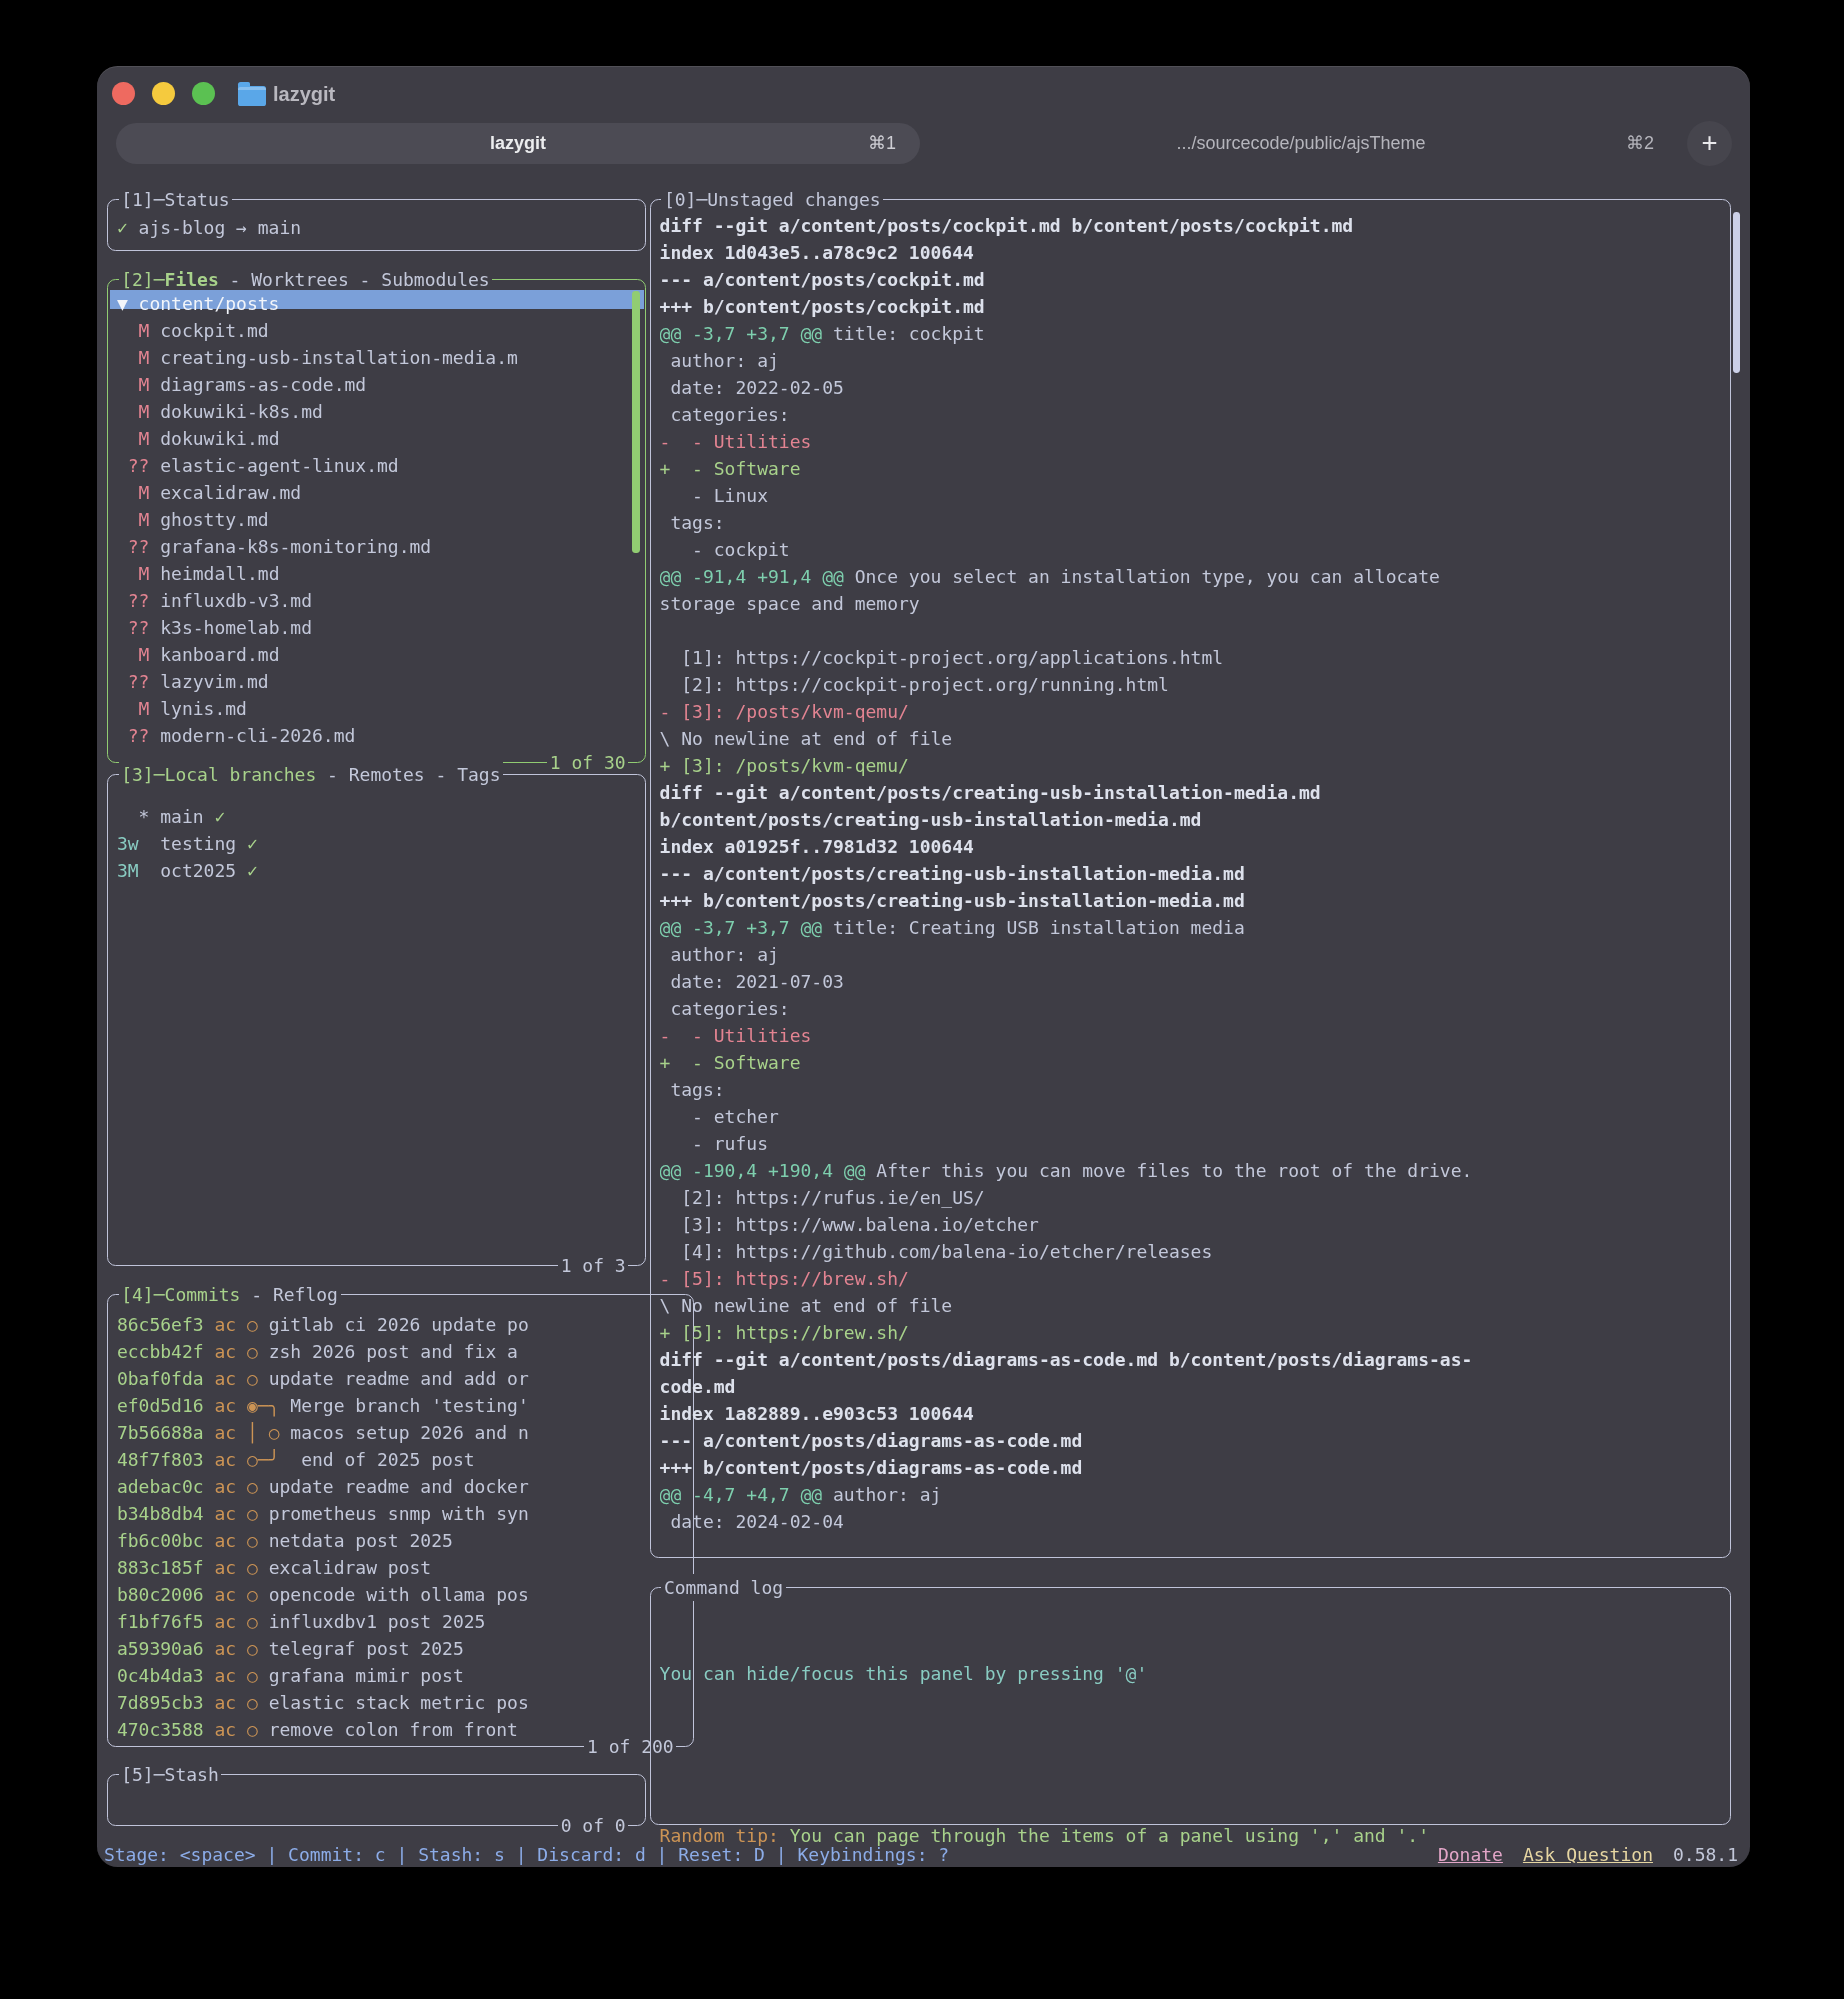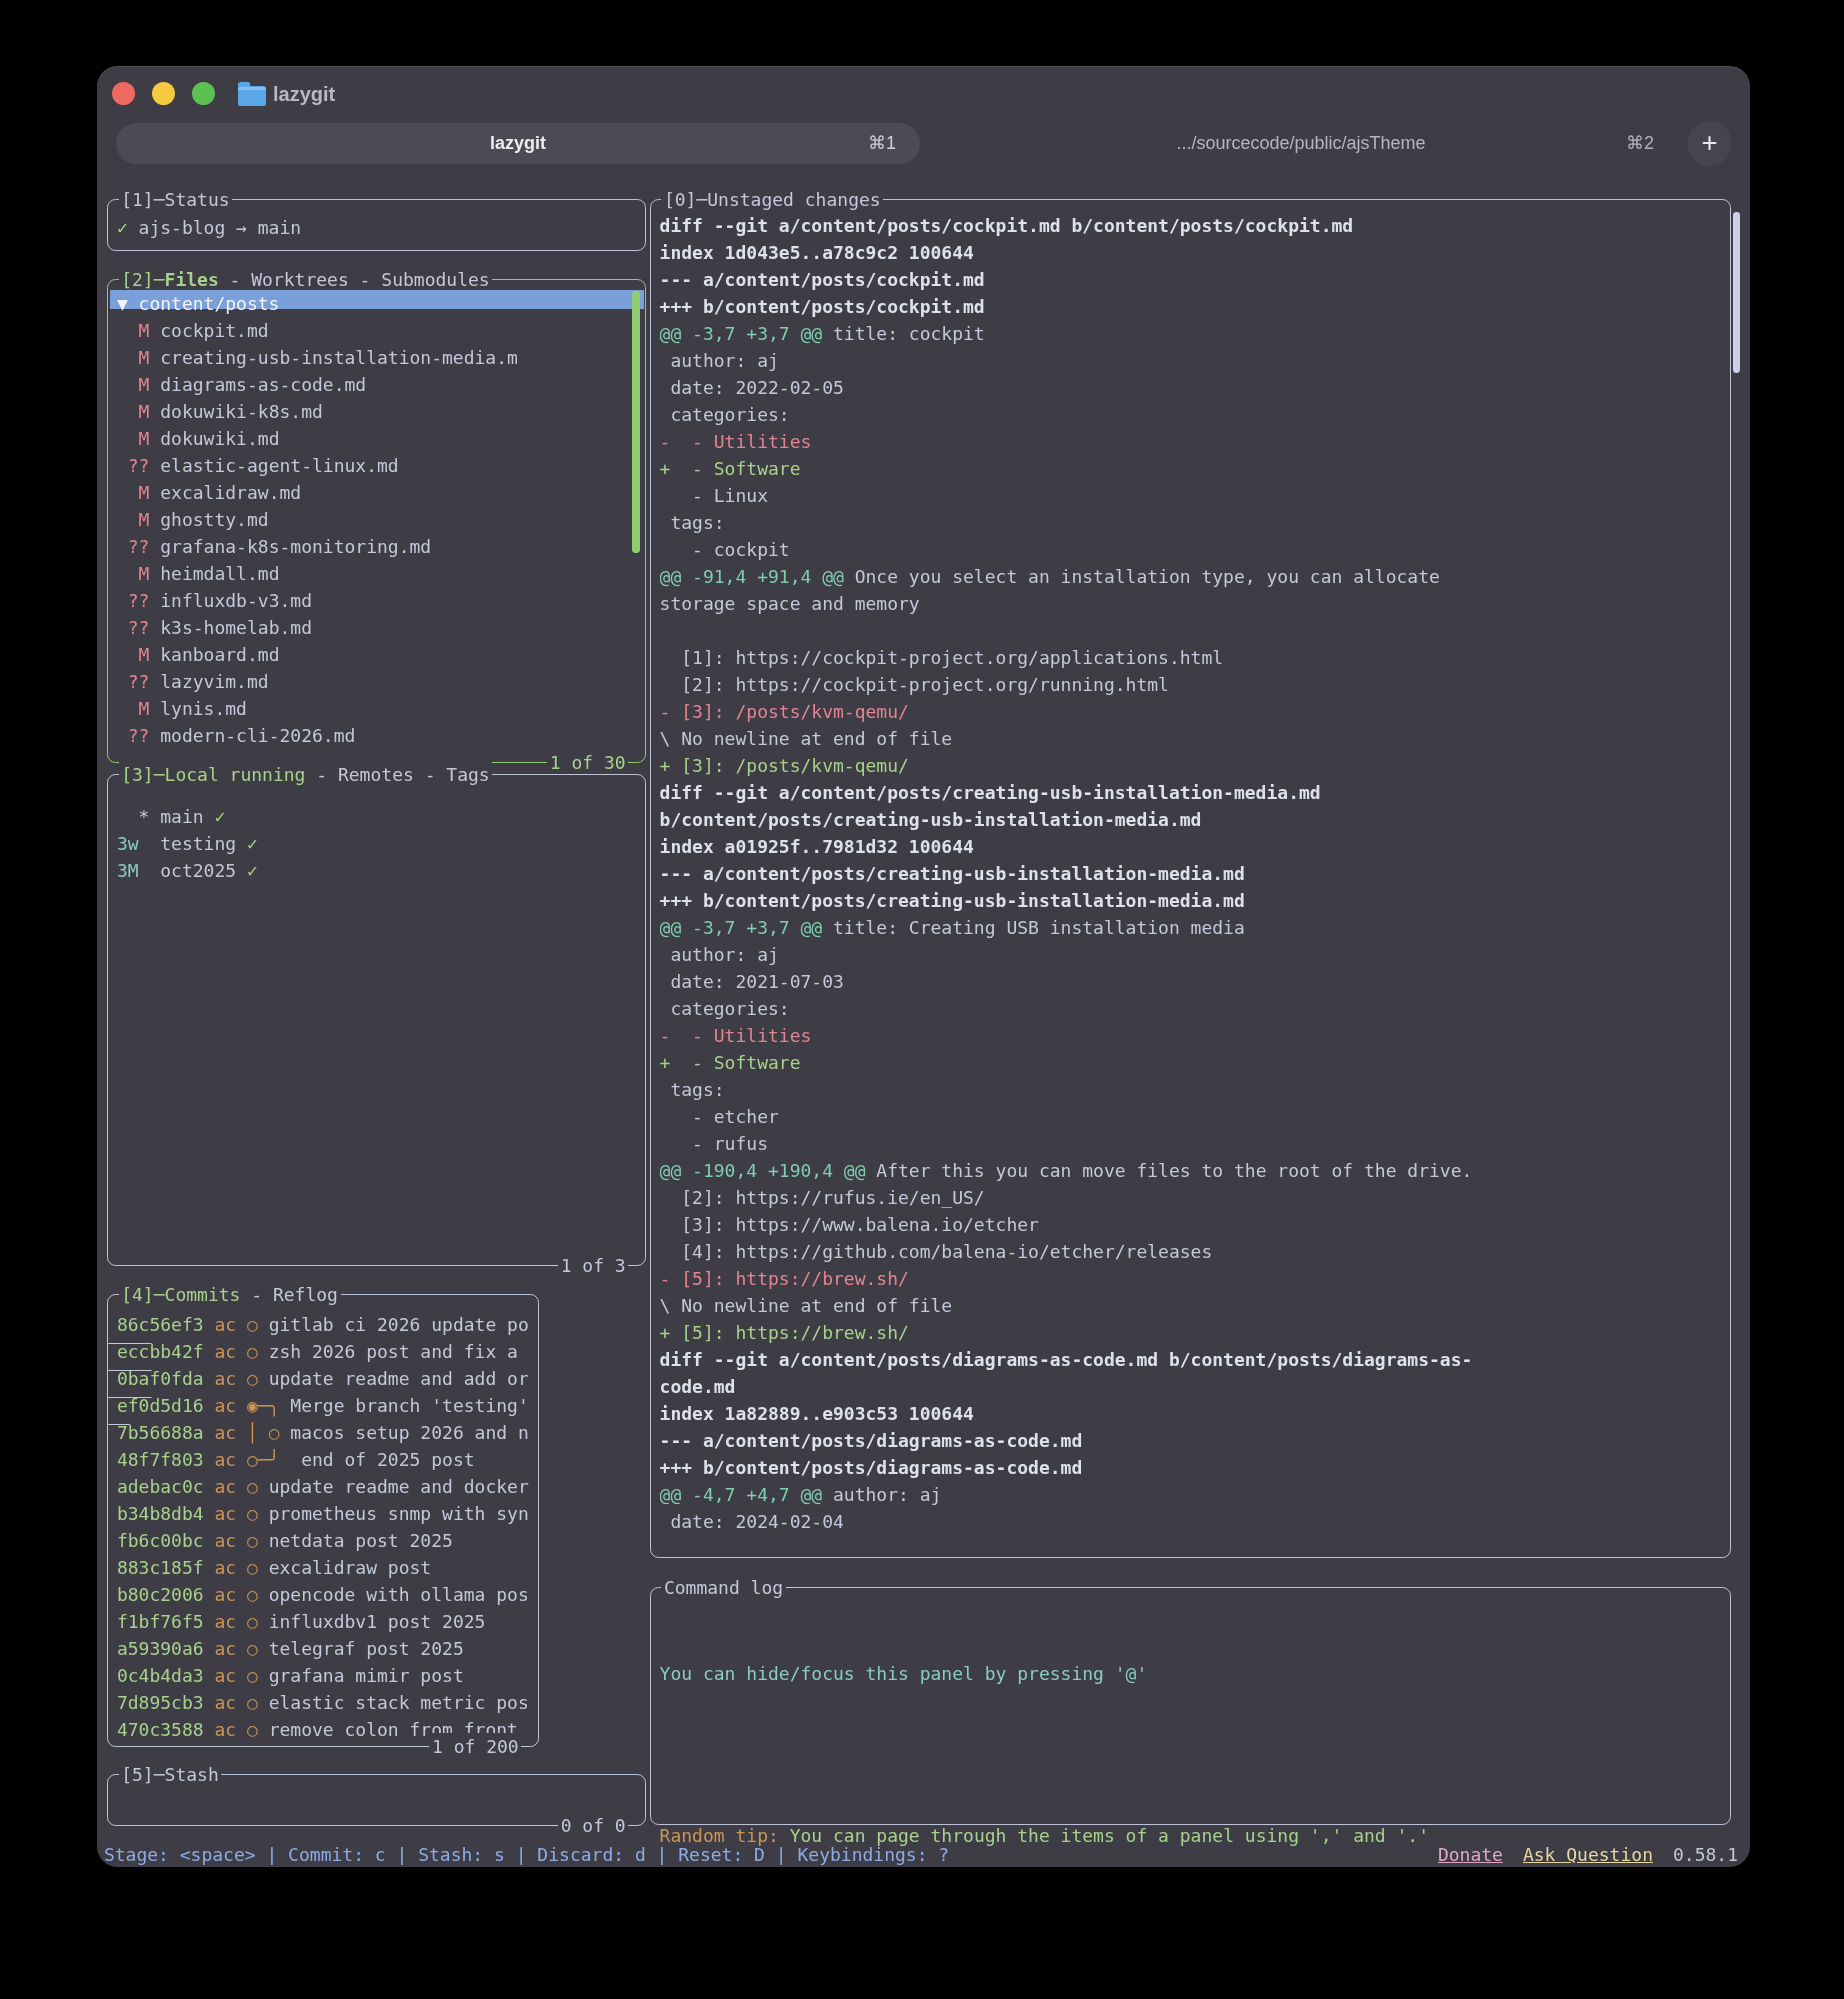--- a/index.html
+++ b/index.html
@@ -57,21 +57,21 @@
   .row{height:27px;overflow:hidden;white-space:pre;}
   .c-green{color:var(--green);} .c-red{color:var(--red);} .c-orange{color:var(--orange);}
   .c-cyan{color:var(--cyan);} .c-mint{color:var(--mint);} .c-blue{color:var(--blue);}
   .c-pink{color:var(--pink);} .c-yellow{color:var(--yellow);}
   .c-bold{color:var(--boldc);font-weight:bold;}
   .bold{font-weight:bold;}
   .u{text-decoration:underline;}
   #p-status{left:10.3px;top:133px;width:539px;height:52px;}
   #p-files{left:10.3px;top:213px;width:539px;height:484px;border-color:var(--greenborder);}
   #p-branches{left:10.3px;top:708px;width:539px;height:492px;}
-  #p-commits{left:10.3px;top:1228px;width:432px;height:453px;text-decoration:underline;}
+  #p-commits{left:10.3px;top:1228px;width:587px;height:453px;}
   #p-stash{left:10.3px;top:1708px;width:539px;height:52px;}
   #p-diff{left:553px;top:133px;width:1081px;height:1359px;}
   #p-cmdlog{left:553px;top:1521px;width:1081px;height:238px;}
   .statusline{position:absolute;top:13.8px;left:8.6px;}
   .selrow{position:absolute;left:1.7px;right:1.7px;top:10.3px;height:19px;background:var(--selbg);
     color:var(--selfg);padding-left:6.9px;white-space:pre;}
   .sb{position:absolute;border-radius:3.4px;}
   .sb-files{left:535px;top:225px;width:7.7px;height:262px;background:var(--greenborder);}
   .sb-diff{position:absolute;left:1636px;top:146px;width:6.9px;height:161px;background:var(--sblight);border-radius:3.4px;}
   
@@ -109,21 +109,21 @@
 
   <div class="panel" id="p-files">
     <span class="ptitle"><span class="c-green">[2]</span><span class="c-green">─</span><span class="c-green bold">Files</span><span> - Worktrees - Submodules</span></span>
     <div class="selrow"><span>▼</span><span> content/posts</span></div>
     <div class="plist" id="files-list" style="top:37px"><div class="row"> <span class="c-red"> M</span> cockpit.md</div><div class="row"> <span class="c-red"> M</span> creating-usb-installation-media.m</div><div class="row"> <span class="c-red"> M</span> diagrams-as-code.md</div><div class="row"> <span class="c-red"> M</span> dokuwiki-k8s.md</div><div class="row"> <span class="c-red"> M</span> dokuwiki.md</div><div class="row"> <span class="c-red">??</span> elastic-agent-linux.md</div><div class="row"> <span class="c-red"> M</span> excalidraw.md</div><div class="row"> <span class="c-red"> M</span> ghostty.md</div><div class="row"> <span class="c-red">??</span> grafana-k8s-monitoring.md</div><div class="row"> <span class="c-red"> M</span> heimdall.md</div><div class="row"> <span class="c-red">??</span> influxdb-v3.md</div><div class="row"> <span class="c-red">??</span> k3s-homelab.md</div><div class="row"> <span class="c-red"> M</span> kanboard.md</div><div class="row"> <span class="c-red">??</span> lazyvim.md</div><div class="row"> <span class="c-red"> M</span> lynis.md</div><div class="row"> <span class="c-red">??</span> modern-cli-2026.md</div></div>
     <span class="pcount c-green">1 of 30</span>
   </div>
   <div class="sb sb-files"></div>
 
   <div class="panel" id="p-branches">
-    <span class="ptitle"><span class="c-green">[3]</span><span class="c-green">─</span><span class="c-green">Local running</span><span> - Remotes - Tags</span></span>
+    <span class="ptitle"><span class="c-green">[3]</span><span class="c-green">─</span><span class="c-green">Local branches</span><span> - Remotes - Tags</span></span>
     <div class="plist" id="branches-list" style="top:28px"><div class="row"><span class="c-cyan"></span>  * main<span class="c-green"> ✓</span></div><div class="row"><span class="c-cyan">3w</span>  testing<span class="c-green"> ✓</span></div><div class="row"><span class="c-cyan">3M</span>  oct2025<span class="c-green"> ✓</span></div></div>
     <span class="pcount">1 of 3</span>
   </div>
 
   <div class="panel" id="p-commits">
     <span class="ptitle"><span class="c-green">[4]</span><span class="c-green">─</span><span class="c-green">Commits</span><span> - Reflog</span></span>
     <div class="plist" id="commits-list" style="top:16.3px"><div class="row"><span class="c-green">86c56ef3</span> <span class="c-orange">ac</span> <span class="c-orange">○</span> gitlab ci 2026 update po</div><div class="row"><span class="c-green">eccbb42f</span> <span class="c-orange">ac</span> <span class="c-orange">○</span> zsh 2026 post and fix a</div><div class="row"><span class="c-green">0baf0fda</span> <span class="c-orange">ac</span> <span class="c-orange">○</span> update readme and add or</div><div class="row"><span class="c-green">ef0d5d16</span> <span class="c-orange">ac</span> <span class="c-orange">◉─╮</span> Merge branch 'testing'</div><div class="row"><span class="c-green">7b56688a</span> <span class="c-orange">ac</span> <span class="c-orange">│ ○</span> macos setup 2026 and n</div><div class="row"><span class="c-green">48f7f803</span> <span class="c-orange">ac</span> <span class="c-orange">○─╯</span>  end of 2025 post</div><div class="row"><span class="c-green">adebac0c</span> <span class="c-orange">ac</span> <span class="c-orange">○</span> update readme and docker</div><div class="row"><span class="c-green">b34b8db4</span> <span class="c-orange">ac</span> <span class="c-orange">○</span> prometheus snmp with syn</div><div class="row"><span class="c-green">fb6c00bc</span> <span class="c-orange">ac</span> <span class="c-orange">○</span> netdata post 2025</div><div class="row"><span class="c-green">883c185f</span> <span class="c-orange">ac</span> <span class="c-orange">○</span> excalidraw post</div><div class="row"><span class="c-green">b80c2006</span> <span class="c-orange">ac</span> <span class="c-orange">○</span> opencode with ollama pos</div><div class="row"><span class="c-green">f1bf76f5</span> <span class="c-orange">ac</span> <span class="c-orange">○</span> influxdbv1 post 2025</div><div class="row"><span class="c-green">a59390a6</span> <span class="c-orange">ac</span> <span class="c-orange">○</span> telegraf post 2025</div><div class="row"><span class="c-green">0c4b4da3</span> <span class="c-orange">ac</span> <span class="c-orange">○</span> grafana mimir post</div><div class="row"><span class="c-green">7d895cb3</span> <span class="c-orange">ac</span> <span class="c-orange">○</span> elastic stack metric pos</div><div class="row"><span class="c-green">470c3588</span> <span class="c-orange">ac</span> <span class="c-orange">○</span> remove colon from front</div></div>
     <span class="pcount">1 of 200</span>
   </div>
 

